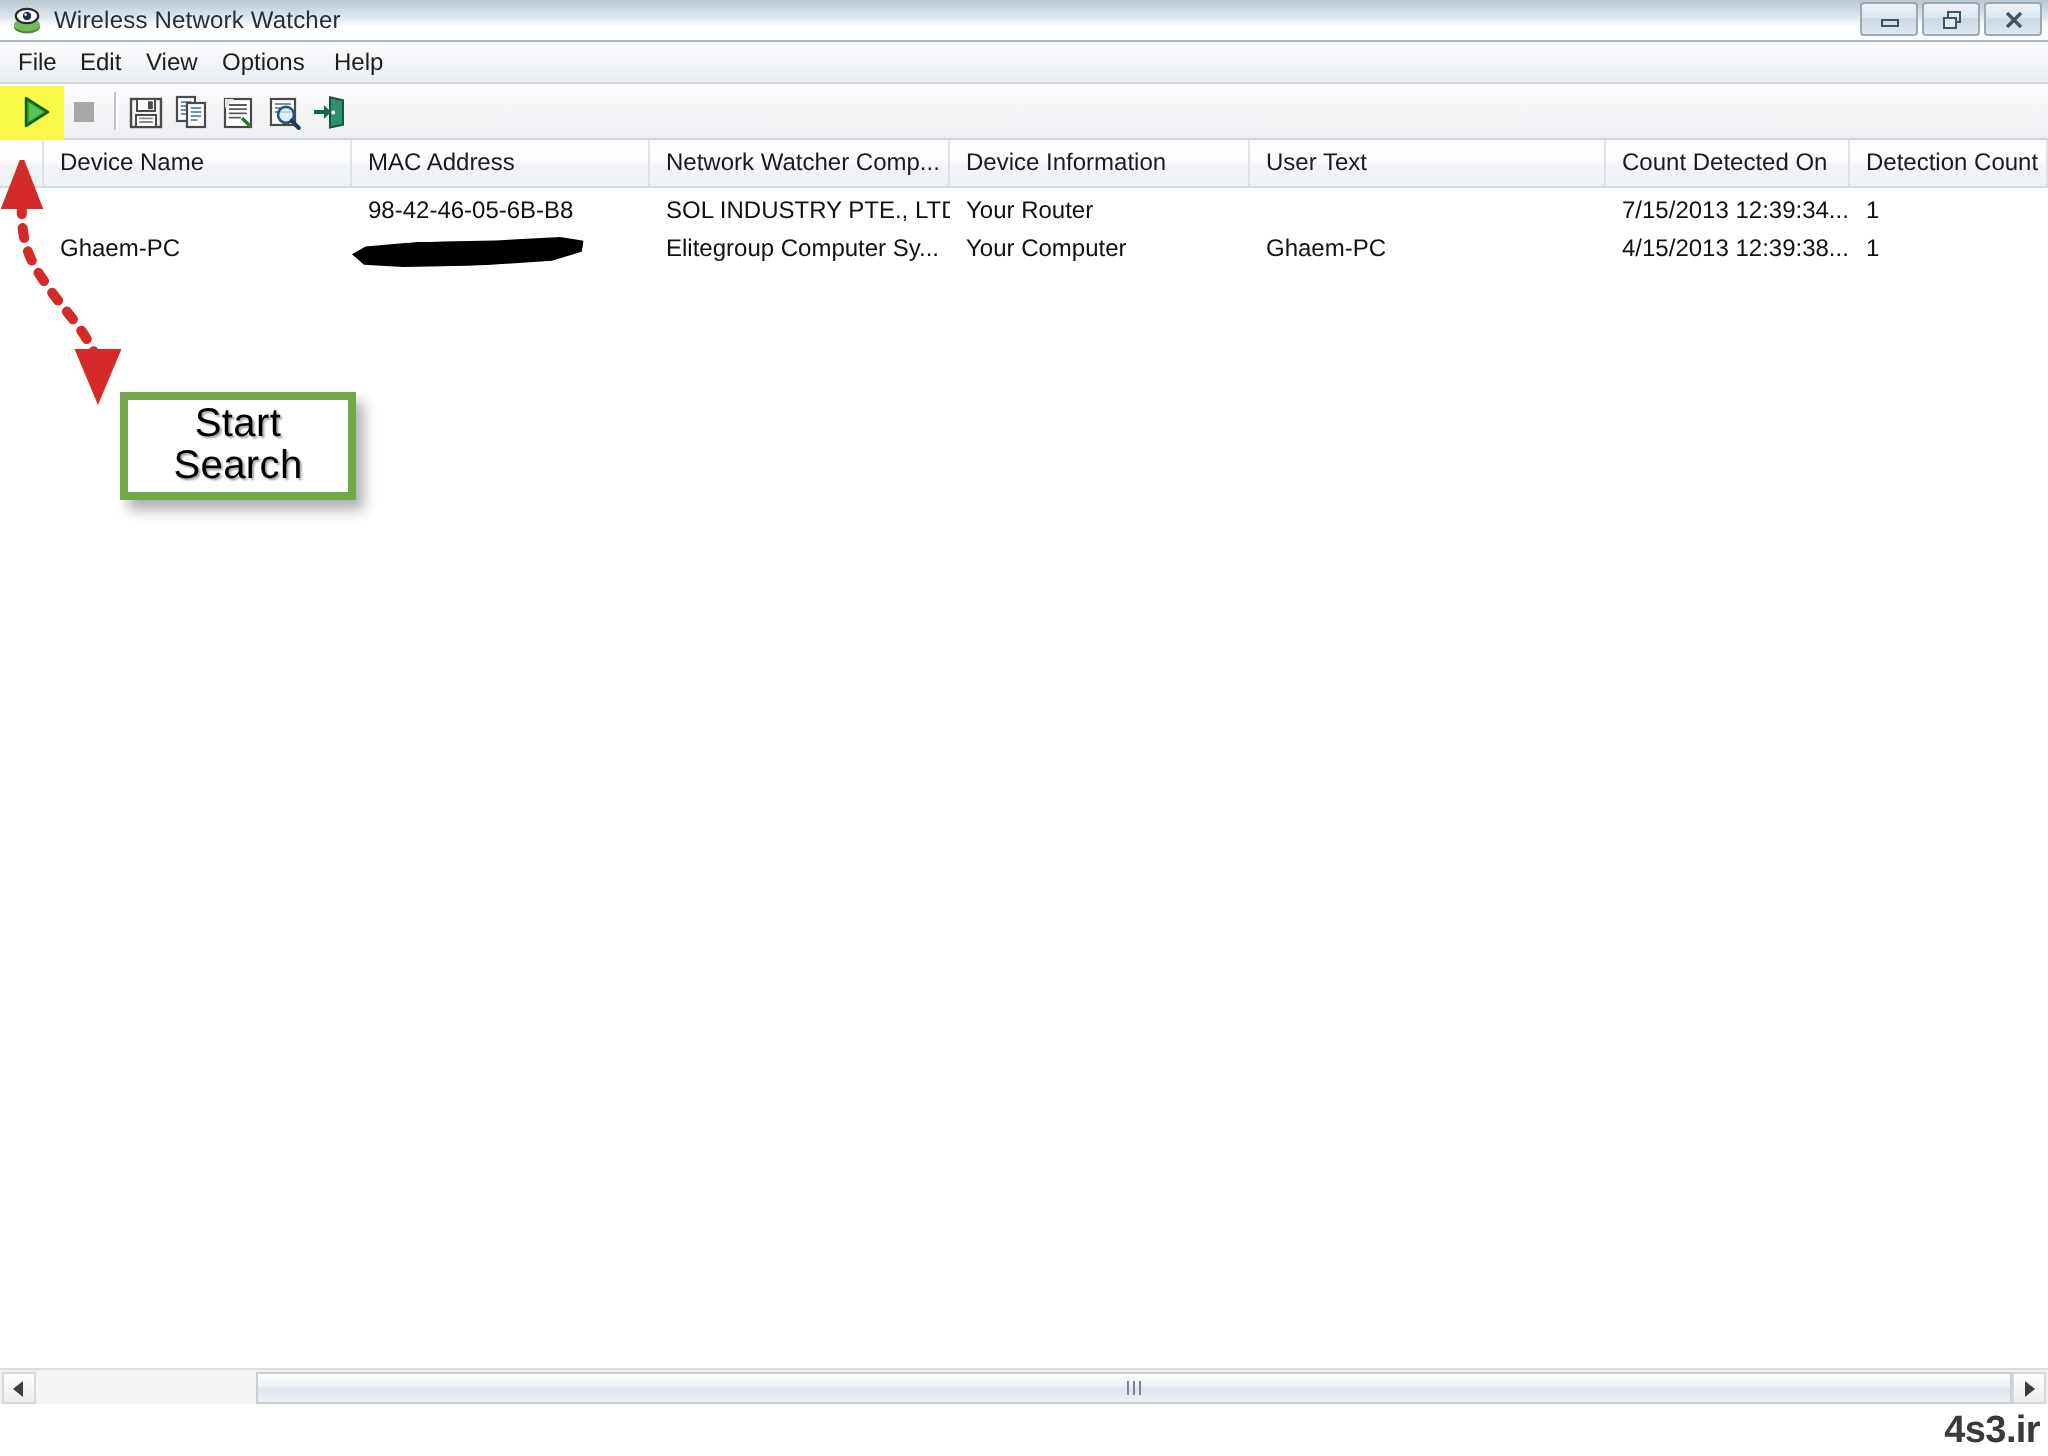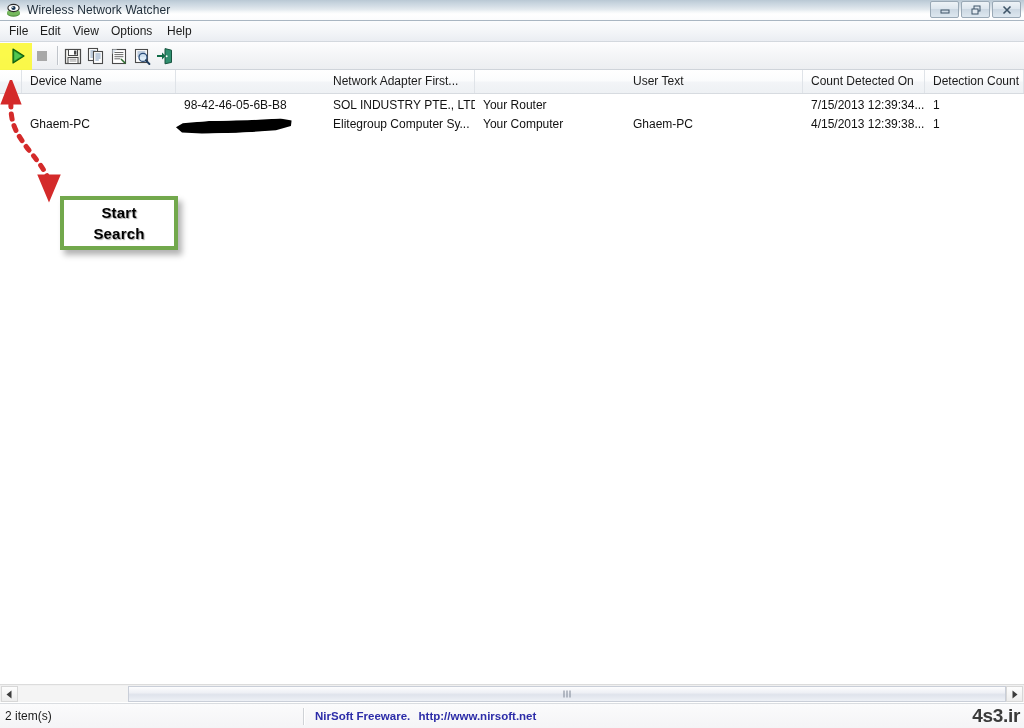--- a/index.html
+++ b/index.html
@@ -178,22 +178,22 @@
     background: #ffffff;
     border: 4px solid #72a84c;
     box-sizing: border-box;
     box-shadow: 4px 5px 6px rgba(0,0,0,.30);
     display: flex;
     flex-direction: column;
     align-items: center;
     justify-content: center;
   }
   .annot-line {
-    font-size: 15px;
-    font-weight: bold;
+    font-size: 20px;
+    font-weight: normal;
     color: #000000;
     line-height: 21px;
     letter-spacing: .2px;
     text-shadow: 1px 1px 1px rgba(0,0,0,.35);
   }
 
   
   .hscroll {
     position: absolute;
     left: 0; top: 684px;
@@ -380,21 +380,23 @@
       <path d="M3 11 L9.6 11" stroke="#0f6b47" stroke-width="2"></path>
       <path d="M8 7.6 L11.6 11 L8 14.4 Z" fill="#0f6b47"></path>
     </svg>
   </div>
 
   <div class="listview">
 
     <div class="lv-header">
       <div class="col-head" style="left:0px;   width:22px"></div>
       <div class="col-head" style="left:22px;  width:154px">Device Name</div>
-      <div class="col-head" style="left:325px; width:150px">Network Adapter First...</div>
+      <div class="col-head" style="left:176px; width:149px">MAC Address</div>
+      <div class="col-head" style="left:325px; width:150px">Network Watcher Comp...</div>
+      <div class="col-head" style="left:475px; width:150px">Device Information</div>
       <div class="col-head" style="left:625px; width:178px">User Text</div>
       <div class="col-head" style="left:803px; width:122px">Count Detected On</div>
       <div class="col-head" style="left:925px; width:99px">Detection Count</div>
     </div>
 
     <div class="lv-row" style="top:26px">
       <div class="cell" style="left:22px;  width:154px"></div>
       <div class="cell" style="left:176px; width:149px">98-42-46-05-6B-B8</div>
       <div class="cell" style="left:325px; width:150px">SOL INDUSTRY PTE., LTD</div>
       <div class="cell" style="left:475px; width:150px">Your Router</div>
@@ -443,24 +445,16 @@
           <path d="M1.5 0.5 L1.5 8.5 L6.5 4.5 Z" fill="#3c3c3c"></path>
         </svg>
     </div>
     <div class="hs-thumb">
       <svg class="hs-grip" width="9" height="8" viewBox="0 0 9 8">
         <path d="M1.5 0.5 V7.5 M4.5 0.5 V7.5 M7.5 0.5 V7.5" stroke="#7d8593" stroke-width="1"></path>
       </svg>
     </div>
   </div>
 
-  <div class="statusbar">
-    <div class="sb-pane" style="left:0px; width:302px">2 item(s)</div>
-    <div class="sb-div" style="left:303px"></div>
-    <div class="sb-pane" style="left:310px; width:560px">
-      <span class="sb-link">NirSoft Freeware.</span>
-      <span class="sb-link" style="margin-left:5px">http://www.nirsoft.net</span>
-    </div>
-  </div>
 
   <div class="watermark">4s3.ir</div>
 
 </div>
 
 </body></html>

